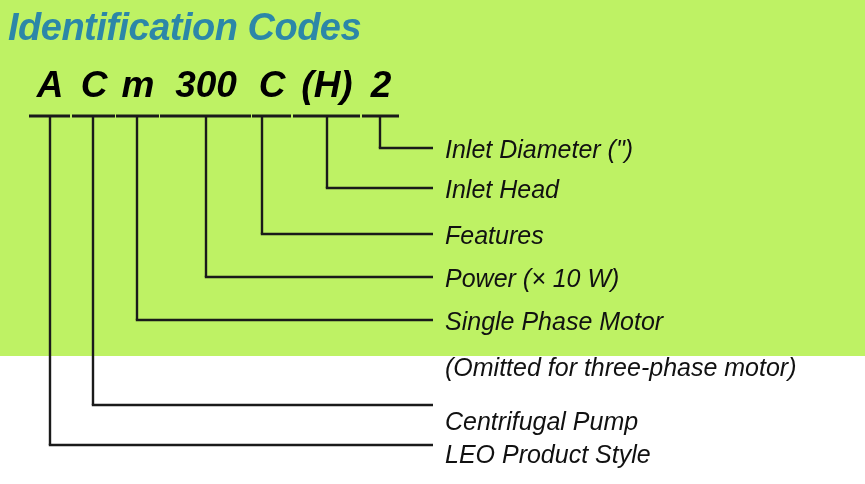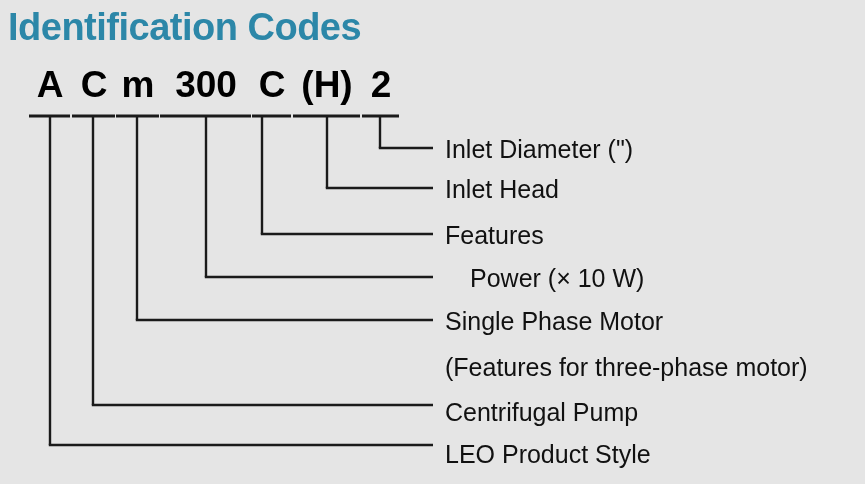--- a/index.html
+++ b/index.html
@@ -11,22 +11,23 @@
   body {
     width: 865px;
     height: 484px;
     font-family: "Liberation Sans", sans-serif;
     color: #111111;
     overflow: hidden;
   }
   #root {
     position: relative;
     width: 865px;
-    height: 484px;
-    background: #e5e5e5;
+    height: 356px;
+    background: #bef264;
+    font-style: italic;
   }
 
   
   #title {
     position: absolute;
     left: 8px;
     top: 2px;
     font-size: 38px;
     font-weight: bold;
     letter-spacing: -0.5px;
@@ -116,20 +117,20 @@
       <line x1="93" y1="116" x2="93" y2="405" stroke="#1a1a1a" stroke-width="2.4" stroke-linecap="butt"></line>
       <line x1="91.8" y1="405" x2="433" y2="405" stroke="#1a1a1a" stroke-width="2.4" stroke-linecap="butt"></line>
       <line x1="50" y1="116" x2="50" y2="445" stroke="#1a1a1a" stroke-width="2.4" stroke-linecap="butt"></line>
       <line x1="48.8" y1="445" x2="433" y2="445" stroke="#1a1a1a" stroke-width="2.4" stroke-linecap="butt"></line>
     </svg>
 
   <div id="labels">
       <div class="leader-label" style="left: 445px; top: 134px;">Inlet Diameter (")</div>
       <div class="leader-label" style="left: 445px; top: 174px;">Inlet Head</div>
       <div class="leader-label" style="left: 445px; top: 220px; text-align: center;">Features</div>
-      <div class="leader-label" style="left: 445px; top: 263px; margin-left: 25px;">Power (× 10 W)</div>
+      <div class="leader-label" style="left: 445px; top: 263px;">Power (× 10 W)</div>
       <div class="leader-label" style="left: 445px; top: 306px; text-align: right;">Single Phase Motor</div>
-      <div class="leader-label sub" style="left: 445px; top: 352px;">(Features for three-phase motor)</div>
-      <div class="leader-label" style="left: 445px; top: 397px;">Centrifugal Pump</div>
+      <div class="leader-label sub" style="left: 445px; top: 352px;">(Omitted for three-phase motor)</div>
+      <div class="leader-label" style="left: 445px; top: 406px;">Centrifugal Pump</div>
       <div class="leader-label" style="left: 445px; top: 431px; margin-top: 8px;">LEO Product Style</div>
     </div>
 
 </div>
 
 </body></html>

